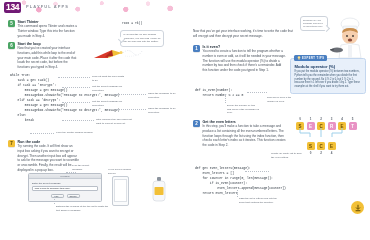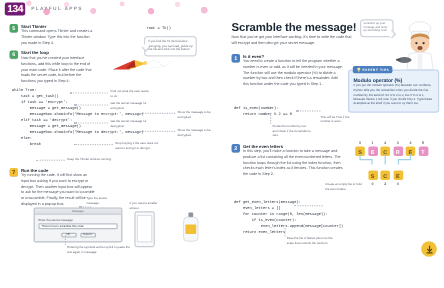--- a/index.html
+++ b/index.html
@@ -292,21 +292,20 @@
       <path d="M4 5 h6 a3 3 0 0 1 3 3 v14 a3 3 0 0 1 -3 3 h-6 a3 3 0 0 1 -3 -3 v-14 a3 3 0 0 1 3 -3z" fill="#f7f8fa" stroke="#c6ccd4" stroke-width="0.5"></path>
       <rect x="2.5" y="11" width="9" height="8" rx="0.8" fill="#f2c037"></rect>
     </svg>
   </div>
 
   <div class="gutter"></div>
 
   <div class="page page-right">
 
 
-    <div class="h1" style="position:absolute; left:8px; top:18px; width:105px;">Scramble the message!</div>
     <div class="body" style="position:absolute; left:8px; top:29px; width:100px;">Now that you've got your interface working, it's time to write the code that will encrypt and then decrypt your secret message.</div>
 
     <div class="step" style="left:8px; top:45px;">
       <div class="badge b-blue">1</div>
       <div class="step-txt" style="width:84px;">
         <div class="steptitle">Is it even?</div>
         <div class="body">You need to create a function to tell the program whether a number is even or odd, as it will be needed in your message. The function will use the modulo operator (%) to divide a number by two and then check if there's a remainder. Add this function under the code you typed in Step 1.</div>
       </div>
     </div>
 

